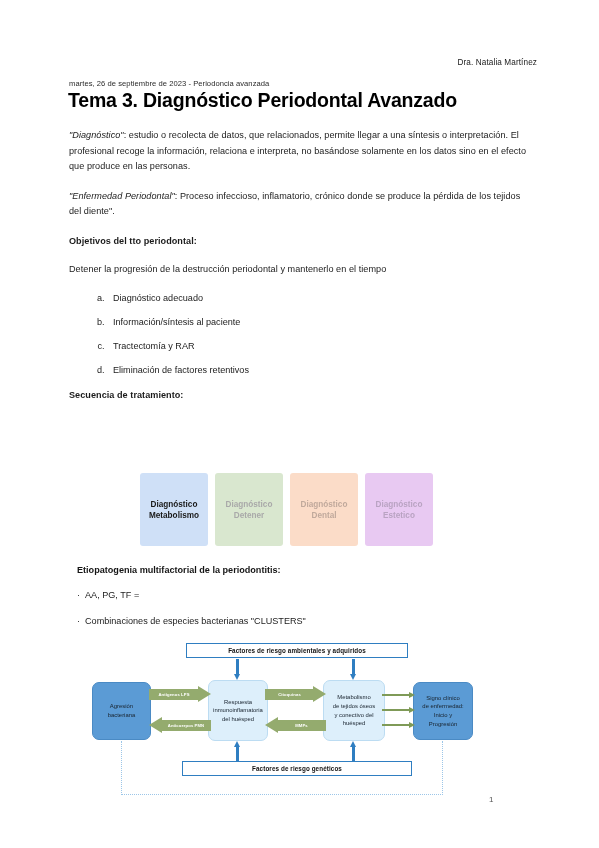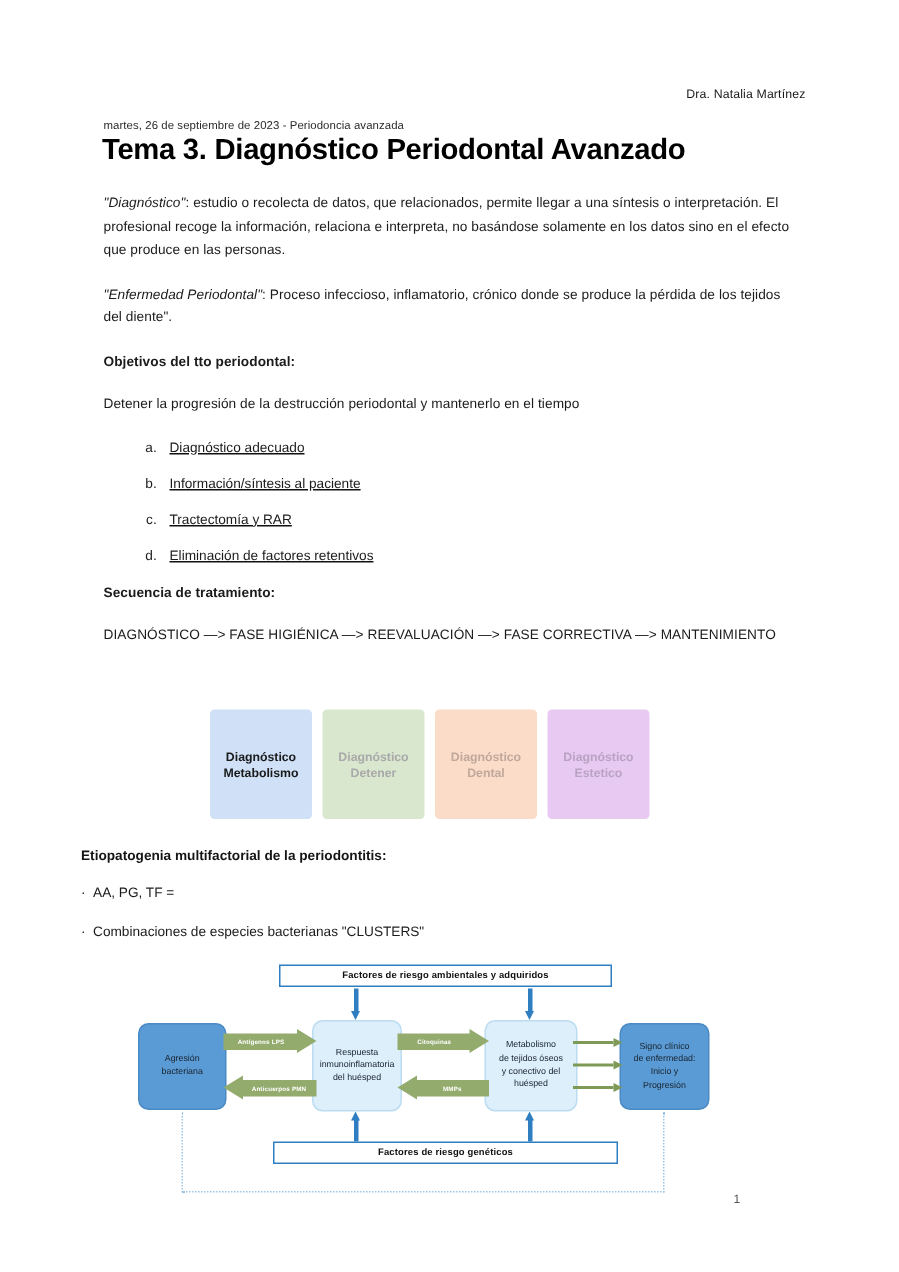--- a/index.html
+++ b/index.html
@@ -34,21 +34,20 @@
     font-size:9.1px;line-height:15.5px;
     color:#1b1b1b;letter-spacing:.05px;
   }
   p.para i{font-style:italic;}
   p.tight{margin:0 0 13px 0;}
   .bold{font-weight:bold;}
 
   ol.alpha{
     margin:2px 0 10px 0;padding:0 0 0 38px;
     list-style:lower-alpha;
-    text-decoration:underline;
   }
   ol.alpha li{
     font-size:9.1px;line-height:15px;color:#1b1b1b;
     margin-bottom:9px;padding-left:6px;
   }
 
   h2.section{
     margin:22px 0 0 0;
     font-size:13.5px;font-weight:bold;color:#111;
     letter-spacing:.1px;
@@ -62,21 +61,21 @@
   .phase{
     width:68px;height:73px;
     border-radius:3px;
     display:flex;align-items:center;justify-content:center;
     text-align:center;
     font-size:8.2px;line-height:11px;font-weight:bold;
     padding:0 4px;box-sizing:border-box;
   }
 
   
-  .etio{position:absolute;left:54px;top:565px;width:462px;}
+  .etio{position:absolute;left:77px;top:565px;width:462px;}
   .etio .h{font-size:9.1px;font-weight:bold;color:#151515;margin:0 0 15px 0;}
   .etio .b{font-size:9.1px;color:#1b1b1b;margin:0 0 16px 0;}
   .etio .b:before{content:"\00B7";margin-right:5px;}
 
   
   .flow{position:absolute;left:86px;top:641px;width:428px;height:176px;}
   .fbanner{
     position:absolute;
     border:1.4px solid #2f7ec1;background:#ffffff;
     box-sizing:border-box;
@@ -170,21 +169,20 @@
     <p class="para tight">Detener la progresión de la destrucción periodontal y mantenerlo en el tiempo</p>
 
     <ol class="alpha">
       <li>Diagnóstico adecuado</li>
       <li>Información/síntesis al paciente</li>
       <li>Tractectomía y RAR</li>
       <li>Eliminación de factores retentivos</li>
     </ol>
 
     <p class="para bold tight">Secuencia de tratamiento:</p>
-    <p class="para">DIAGNÓSTICO —&gt; FASE HIGIÉNICA —&gt; REEVALUACIÓN —&gt; FASE CORRECTIVA —&gt; MANTENIMIENTO</p>
 
   </div>
 
   <div class="phases">
     <div class="phase" id="phase-0" style="background: rgb(207, 224, 247); color: rgb(26, 26, 26);">
       <span><span>Diagnóstico</span><br><span>Metabolismo</span></span>
     </div>
     <div class="phase" id="phase-1" style="background: rgb(217, 231, 207); color: rgb(169, 169, 169);">
       <span><span>Diagnóstico</span><br><span>Detener</span></span>
     </div>

